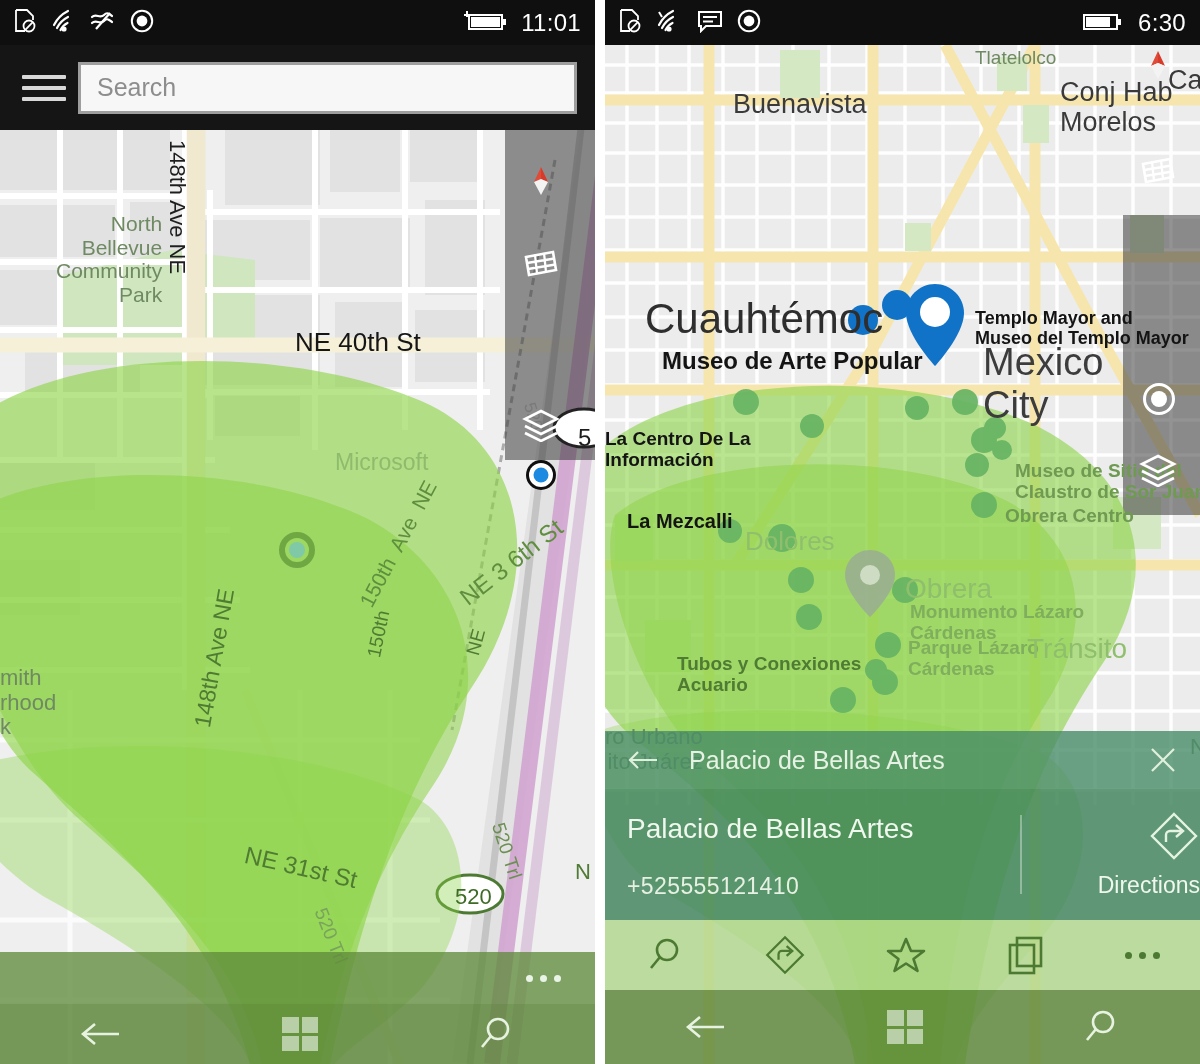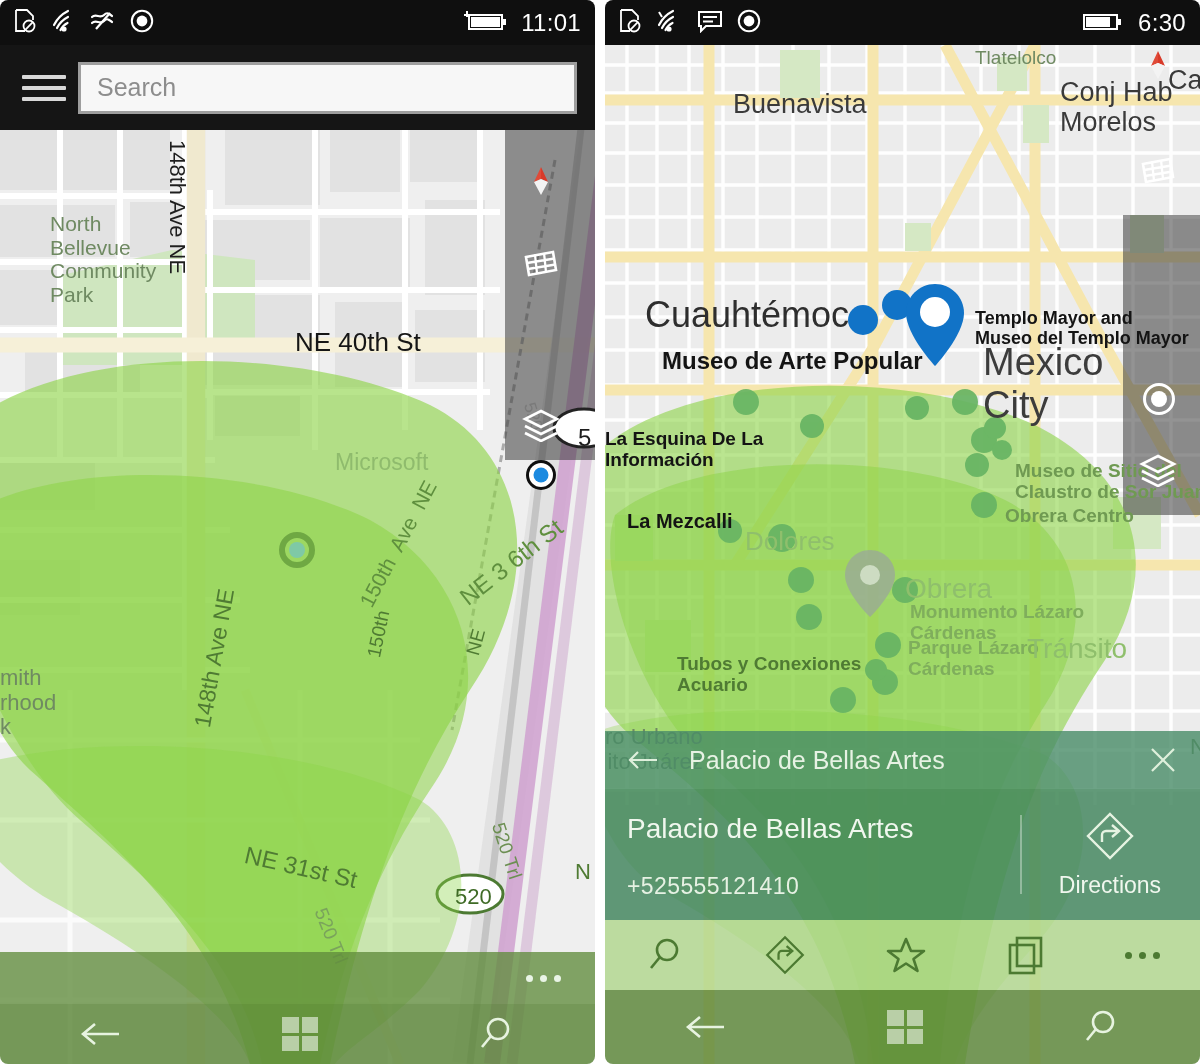--- a/index.html
+++ b/index.html
@@ -1,21 +1,21 @@
 <!DOCTYPE html>
 <html><head>
 <meta charset="utf-8">
 <style>
   * { margin:0; padding:0; box-sizing:border-box; }
   html,body { width:1200px; height:1064px; background:#fff;
     font-family:"Liberation Sans", sans-serif; overflow:hidden; }
 
   .stage { position:relative; width:1200px; height:1064px; display:flex; }
 
-  .phone { position:relative; overflow:hidden;border-radius:8px; }
+  .phone { position:relative; overflow:hidden; }
   .phone.left  { width:595px; height:1064px; }
   .gutter { width:10px; height:1064px; background:#ffffff; }
   .phone.right { width:595px; height:1064px; }
 
   
   .statusbar {
     position:relative; height:45px; background:#0f0f0f; color:#fff;
     display:flex; align-items:center; padding:0 14px; z-index:40;
   }
   .sb-icons { display:flex; align-items:center; gap:14px; }
@@ -55,21 +55,21 @@
 
   
   .detail-head { position:absolute; left:0; right:0; display:flex; align-items:center;
     padding:0 22px; }
   .detail-head .title { margin-left:26px; font-size:25px; color:#e7f2e4; }
   .detail-body { position:absolute; left:0; right:0; display:flex; }
   .detail-main { flex:1; padding:24px 26px 0 22px; }
   .detail-main .name { font-size:28px; color:#f0f7ee; }
   .detail-main .phone-no { font-size:23px; color:#e6f1e3; margin-top:28px; letter-spacing:.4px; }
   .detail-dir { width:180px; position:relative; display:flex; flex-direction:column;
-    align-items:center; justify-content:center; color:#f0f7ee; }
+    align-items:flex-end; justify-content:center; color:#f0f7ee; }
   .detail-dir .dirlabel { font-size:23px; margin-top:10px; }
   .vdiv { position:absolute; left:0; top:26px; bottom:26px; width:2px;
     background:rgba(255,255,255,.35); }
 
   .dots3 { display:flex; gap:7px; align-items:center; }
   .dots3 i { width:7px; height:7px; border-radius:50%; background:#e9f4e6; display:block; }
   .iconbtn { display:flex; align-items:center; justify-content:center; }
 
   .winlogo { position:absolute; display:grid; grid-template-columns:1fr 1fr;
     grid-template-rows:1fr 1fr; gap:3px; }
@@ -211,21 +211,21 @@
         <path d="M245 560 L400 934" stroke="#f0ead6" stroke-width="9" fill="none" opacity=".8"></path>
       </svg>
 
       <svg class="cone" style="left:0;top:0;width:595px;height:934px" viewBox="0 0 595 934">
         <path d="M-40 300 C 60 210, 300 215, 430 275 C 530 325, 545 450, 470 560 C 400 665, 360 790, 330 934 L 250 934 C 215 800, 120 720, 30 640 C -40 575, -70 400, -40 300 Z" fill="#8CD446" opacity=".62"></path>
         <path d="M-40 390 C 40 330, 250 330, 370 390 C 470 445, 500 560, 430 660 C 370 750, 340 840, 320 934 L 262 934 C 240 830, 160 760, 80 690 C 5 625, -60 470, -40 390 Z" fill="#8CD446" opacity=".55"></path>
         <path d="M-40 640 C 80 600, 300 610, 420 670 C 470 700, 480 790, 420 860 C 380 900, 350 915, 335 934 L 250 934 C 230 880, 140 820, 50 770 C -10 735, -50 680, -40 640 Z" fill="#8CD446" opacity=".38"></path>
       </svg>
 
       <div id="left-labels">
-          <div class="lbl" style="left: 50px; top: 82px; font-size: 21px; color: rgb(111, 138, 98); font-weight: 400; text-align: left;">North
+          <div class="lbl" style="left: 56px; top: 82px; font-size: 21px; color: rgb(111, 138, 98); font-weight: 400; text-align: right;">North
 Bellevue
 Community
 Park</div>
           <div class="lbl" style="left: 189px; top: 10px; font-size: 22px; color: rgb(30, 30, 30); font-weight: 400; text-align: left; transform: rotate(90deg); transform-origin: left top;">148th Ave NE</div>
           <div class="lbl" style="left: 295px; top: 198px; font-size: 26px; color: rgb(22, 22, 22); font-weight: 400; text-align: center;">NE 40th St</div>
           <div class="lbl" style="left: 335px; top: 320px; font-size: 23px; color: rgb(143, 187, 109); font-weight: 400; text-align: left;">Microsoft</div>
           <div class="lbl" style="left: 355px; top: 470px; font-size: 21px; color: rgb(95, 143, 62); font-weight: 400; text-align: left; transform: rotate(-62deg); transform-origin: left top;">150th  Ave  NE</div>
           <div class="lbl" style="left: 455px; top: 460px; font-size: 24px; color: rgb(95, 143, 62); font-weight: 400; text-align: left; transform: rotate(-38deg); transform-origin: left top;">NE 3 6th St</div>
           <div class="lbl" style="left: 190px; top: 595px; font-size: 23px; color: rgb(79, 123, 51); font-weight: 400; text-align: left; transform: rotate(-80deg); transform-origin: left top;">148th Ave NE</div>
           <div class="lbl" style="left: 363px; top: 525px; font-size: 19px; color: rgb(79, 123, 51); font-weight: 400; text-align: left; transform: rotate(-78deg); transform-origin: left top;">150th</div>
@@ -468,27 +468,27 @@
       <svg style="position:absolute;left:594px;top:262px" width="40" height="40" viewBox="0 0 40 40">
         <circle cx="20" cy="20" r="14" fill="#1173c7"></circle>
       </svg>
 
       <div id="right-labels">
           <div class="lbl" style="left: 370px; top: 2px; font-size: 19px; color: rgb(111, 138, 98); font-weight: 400; text-align: left;">Tlatelolco</div>
           <div class="lbl" style="left: 128px; top: 44px; font-size: 27px; color: rgb(58, 58, 58); font-weight: 400; text-align: left;">Buenavista</div>
           <div class="lbl" style="left: 455px; top: 32px; font-size: 27px; color: rgb(58, 58, 58); font-weight: 400; text-align: left;">Conj Hab
 Morelos</div>
           <div class="lbl" style="left: 563px; top: 20px; font-size: 27px; color: rgb(58, 58, 58); font-weight: 400; text-align: left;">Carr</div>
-          <div class="lbl" style="left: 40px; top: 250px; font-size: 36px; color: rgb(46, 46, 46); font-weight: 400; text-align: left;">Cuauhtémoc</div>
+          <div class="lbl" style="left: 40px; top: 250px; font-size: 42px; color: rgb(46, 46, 46); font-weight: 400; text-align: left;">Cuauhtémoc</div>
           <div class="lbl" style="left: 57px; top: 303px; font-size: 24px; color: rgb(20, 20, 20); font-weight: 700; text-align: left;">Museo de Arte Popular</div>
           <div class="lbl" style="left: 370px; top: 263px; font-size: 18px; color: rgb(20, 20, 20); font-weight: 700; text-align: left;">Templo Mayor and
 Museo del Templo Mayor</div>
           <div class="lbl" style="left: 378px; top: 296px; font-size: 38px; color: rgb(60, 60, 60); font-weight: 400; text-align: left;">Mexico
 City</div>
-          <div class="lbl" style="left: 0px; top: 383px; font-size: 19px; color: rgb(20, 20, 20); font-weight: 700; text-align: left;">La Esquina De La
+          <div class="lbl" style="left: 0px; top: 383px; font-size: 19px; color: rgb(20, 20, 20); font-weight: 700; text-align: left;">La Centro De La
 Información</div>
           <div class="lbl" style="left: 410px; top: 415px; font-size: 19px; color: rgb(111, 154, 82); font-weight: 700; text-align: left;">Museo de Sitio del
 Claustro de Sor Juana</div>
           <div class="lbl" style="left: 400px; top: 460px; font-size: 19px; color: rgb(111, 154, 82); font-weight: 700; text-align: left;">Obrera Centro</div>
           <div class="lbl" style="left: 22px; top: 465px; font-size: 20px; color: rgb(20, 20, 20); font-weight: 700; text-align: left;">La Mezcalli</div>
           <div class="lbl" style="left: 140px; top: 482px; font-size: 26px; color: rgb(143, 191, 108); font-weight: 400; text-align: left;">Dolores</div>
           <div class="lbl" style="left: 300px; top: 528px; font-size: 28px; color: rgb(143, 191, 108); font-weight: 400; text-align: left;">Obrera</div>
           <div class="lbl" style="left: 305px; top: 556px; font-size: 19px; color: rgb(127, 174, 92); font-weight: 700; text-align: left;">Monumento Lázaro
 Cárdenas</div>
           <div class="lbl" style="left: 303px; top: 592px; font-size: 19px; color: rgb(127, 174, 92); font-weight: 700; text-align: left;">Parque Lázaro

